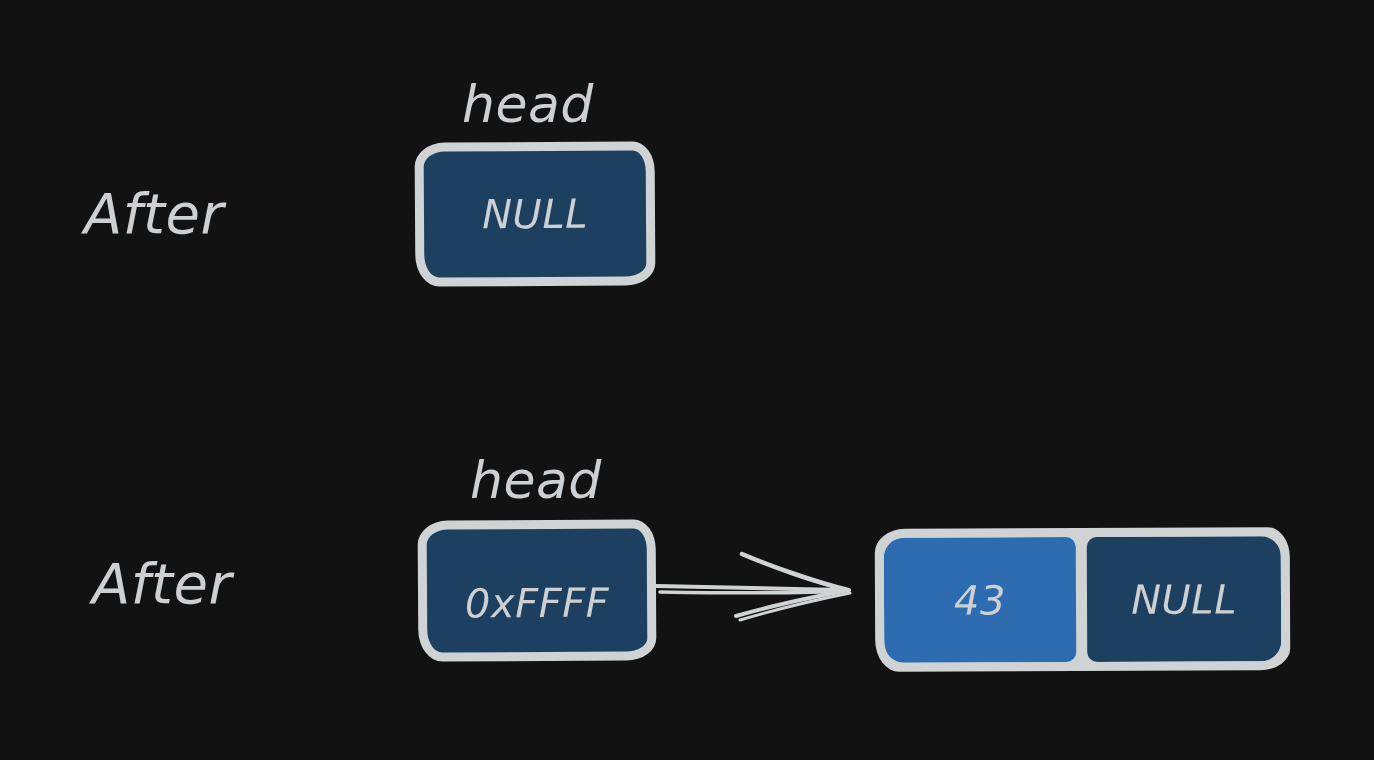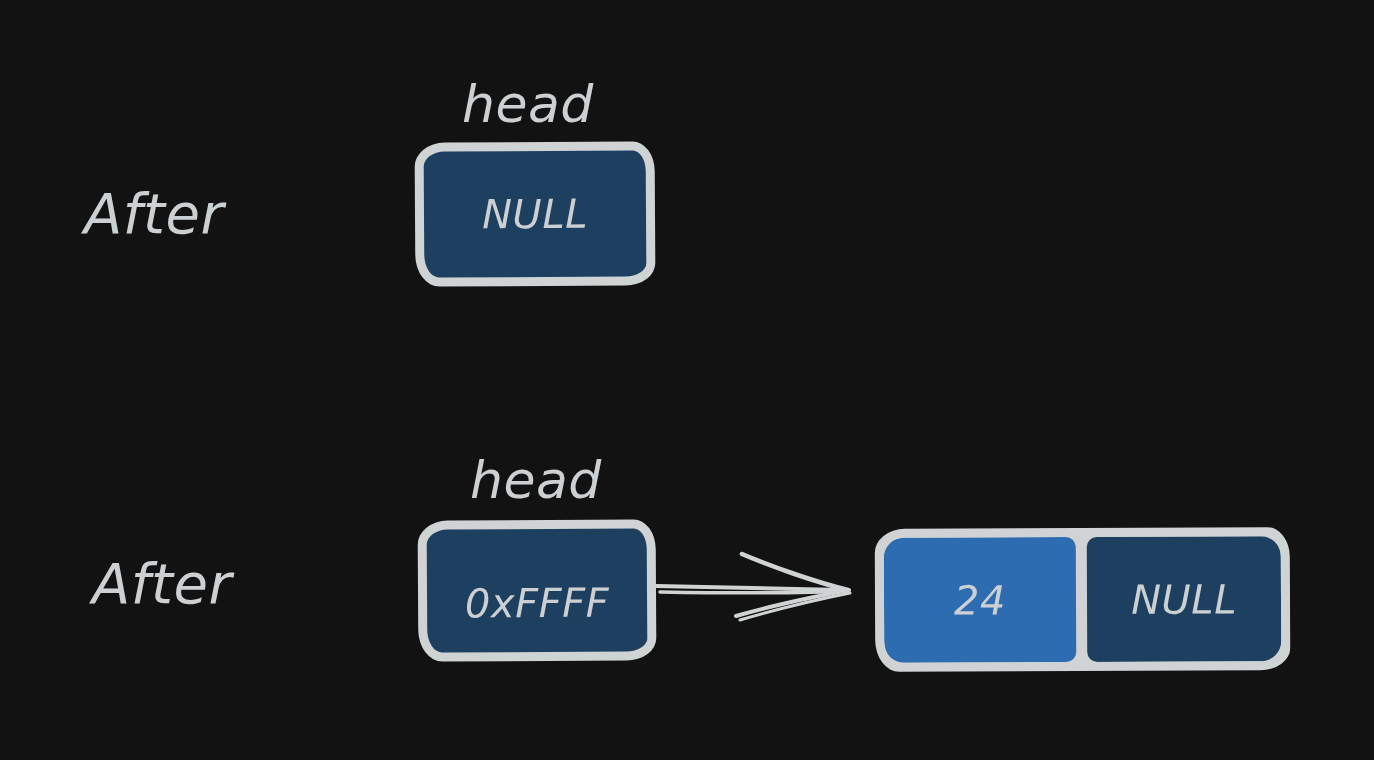--- a/index.html
+++ b/index.html
@@ -126,20 +126,20 @@
         <path d="M92,14 C120,26 165,42 198,50" stroke-width="4.5"></path>
         <path d="M86,76 C120,66 168,56 199,50" stroke-width="4"></path>
         <path d="M90,80 C124,70 170,59 200,53" stroke-width="3"></path>
       </g>
     </svg>
   </div>
 
 
   <div class="node" style="left:875px; top:528px; width:415px; height:143px;">
     <div class="cell data">
-      <span class="hand cell-text" style="position:static;">24</span>
+      <span class="hand cell-text" style="position:static;">43</span>
     </div>
     <div class="cell next">
       <span class="hand cell-text" style="position:static;">NULL</span>
     </div>
   </div>
 
 </div>
 
 </body></html>

